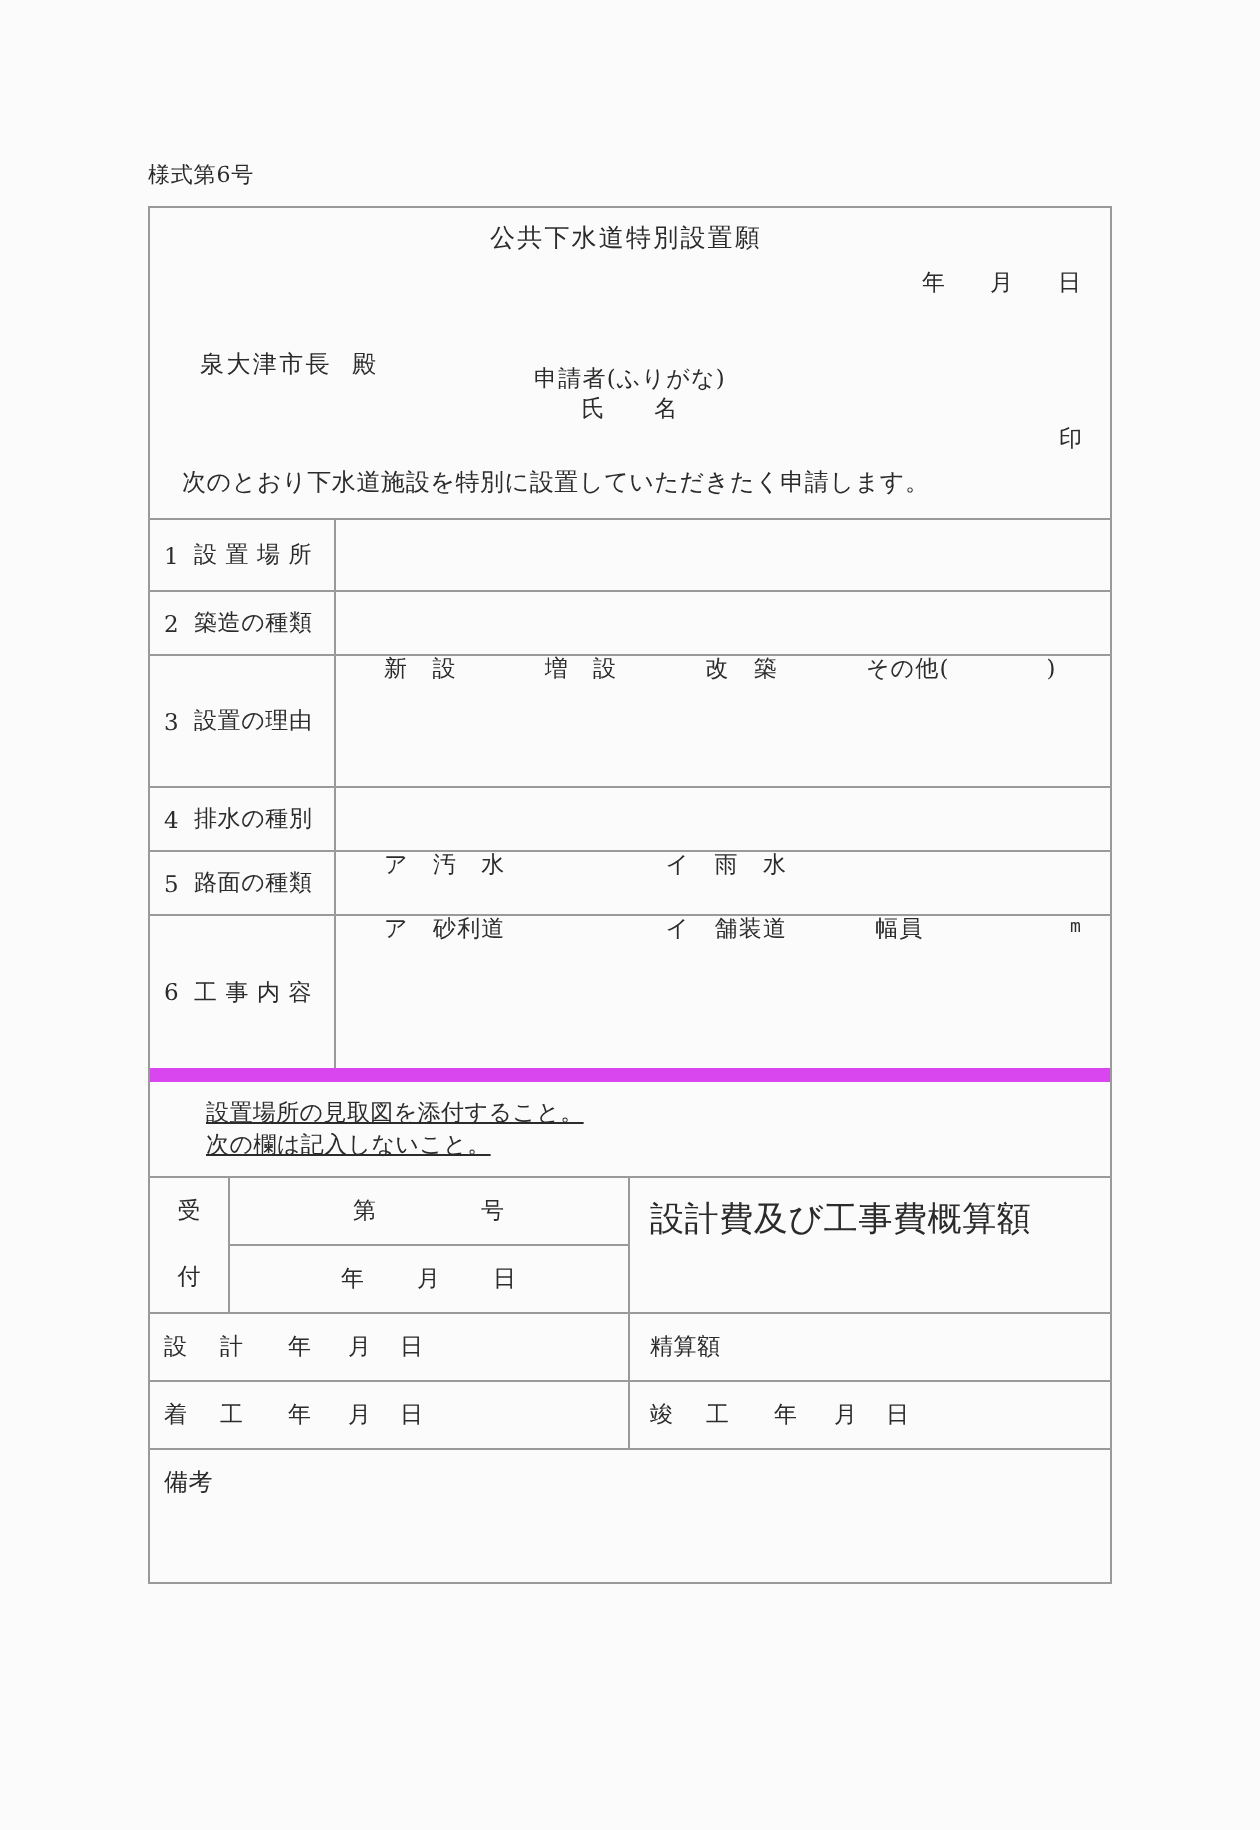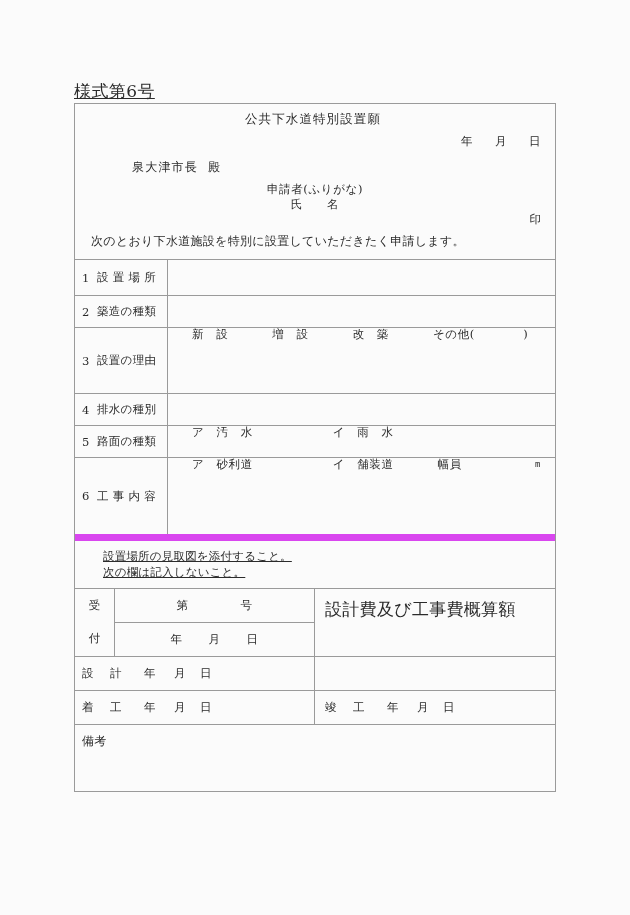--- a/index.html
+++ b/index.html
@@ -22,24 +22,23 @@
     left: 0; top: 0;
     width: 630px;
     height: 915px;
   }
 
   
   .form-no {
     position: absolute;
     left: 74px;
     top: 80px;
-    font-size: 17px;
+    font-size: 11px;
     letter-spacing: 0.4px;
     white-space: nowrap;
-    text-decoration: underline;
   }
 
   
   .frame {
     position: absolute;
     left: 74px;
     top: 103px;
     width: 482px;
     border: 1px solid #9a9a9a;
     box-sizing: border-box;
@@ -64,24 +63,23 @@
     right: 14px;
     top: 30px;
     font-size: 11.5px;
     letter-spacing: 0.5px;
   }
   .date-line .sp { display: inline-block; width: 22px; }
 
   .addressee {
     position: absolute;
     left: 25px;
-    top: 55px;
+    top: 70px;
     font-size: 12px;
     letter-spacing: 1.2px;
-    margin-left: 32px;
   }
   .addressee .hon { margin-left: 10px; }
 
   .applicant {
     position: absolute;
     left: 0;
     right: 0;
     top: 78px;
     text-align: center;
     font-size: 11.5px;
@@ -384,20 +382,21 @@
           </div>
         </div>
         <div class="uk-right">設計費及び工事費概算額</div>
       </div>
 
       <div class="admin-row">
         <div class="admin-left">
           <span class="lbl-w">設　計</span>
             <span class="ymd"><span class="y">年</span><span class="m">月</span><span>日</span></span>
         </div>
+        <div class="admin-right">精算額</div>
       </div>
 
       <div class="admin-row">
         <div class="admin-left">
           <span class="lbl-w">着　工</span>
             <span class="ymd"><span class="y">年</span><span class="m">月</span><span>日</span></span>
         </div>
         <div class="admin-right">
           <span class="lbl-w">竣　工</span>
             <span class="ymd"><span class="y">年</span><span class="m">月</span><span>日</span></span>

